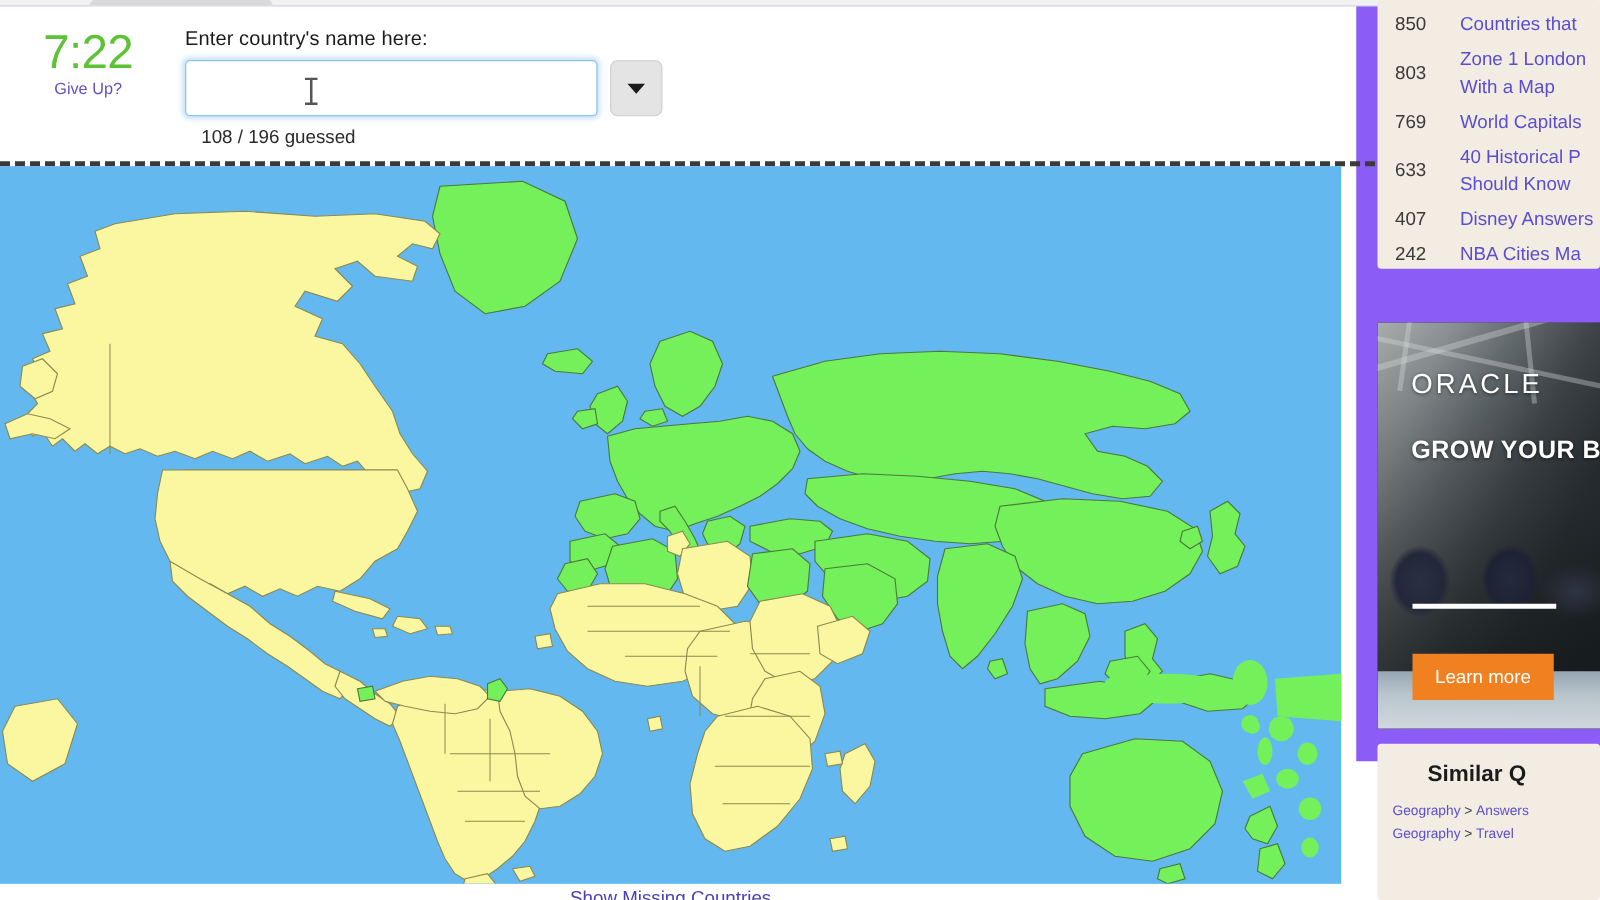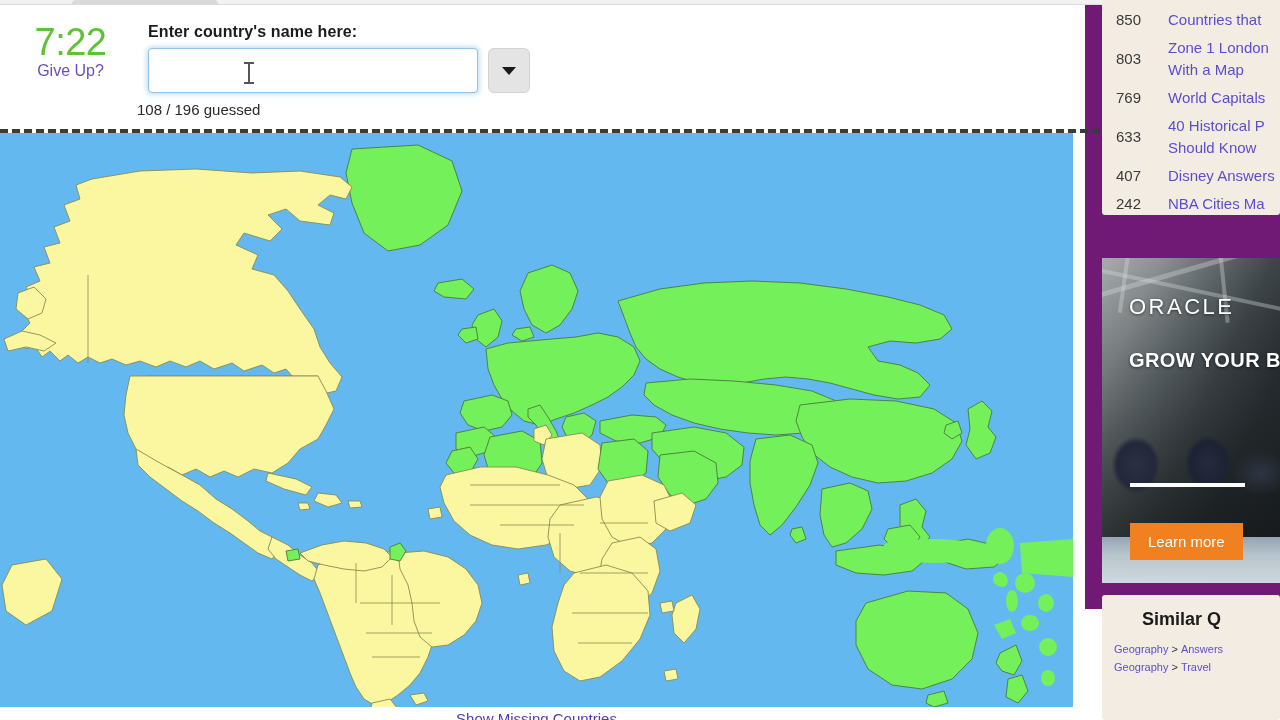--- a/index.html
+++ b/index.html
@@ -4,21 +4,21 @@
 <title>Countries of the World Quiz</title>
 <style>
   * { box-sizing: border-box; margin: 0; padding: 0; }
   html, body {
     width: 1280px; height: 720px;
     overflow: hidden;
     background: #ffffff;
     font-family: "Liberation Sans", sans-serif;
   }
 
-  #page { position: relative; width: 1280px; height: 609px; background:#701a75; }
+  #page { position: relative; width: 1280px; height: 609px; background:#8b5cf6; }
 
   
   .chrome-sliver {
     position: absolute; left:0; top:0; width:1280px; height:5px;
     background: #f1f1f2;
   }
   .chrome-tab {
     position: absolute; left:72px; top:0; width:146px; height:4px;
     background:#d9d9dc; border-radius: 4px 4px 0 0;
   }
@@ -40,27 +40,27 @@
 
   .timer-box {
     position:absolute; left:8px; top:17px; width:125px; text-align:center;
   }
   .timer-clock {
     font-size:38px; line-height:40px; font-weight:400;
     color:#5cc334; letter-spacing:-0.5px;
     font-family:"Liberation Sans", sans-serif;
   }
   .give-up {
-    margin-top:5px; font-size:16px; color:#6a4fc0;
+    margin-top:5px; font-size:13px; color:#6a4fc0;
     text-decoration:none; cursor:pointer;
   }
 
   .entry-area { position:absolute; left:148px; top:18px; }
   .entry-label {
-    font-size:16px; font-weight:bold; color:#1b1b1b;
+    font-size:16px; font-weight:normal; color:#1b1b1b;
     margin-bottom:7px; letter-spacing:0.1px;
   }
   .entry-row { display:flex; align-items:flex-start; }
 
   .answer-input {
     width:330px; height:45px;
     border:1px solid #8fc4e8;
     border-radius:4px;
     background:#fff;
     font-size:17px;
@@ -82,21 +82,21 @@
     cursor:pointer;
   }
   .caret {
     width:0; height:0;
     border-left:7px solid transparent;
     border-right:7px solid transparent;
     border-top:8px solid #1a1a1a;
   }
 
   .guessed-count {
-    position:absolute; left:137px; top:96px;
+    position:absolute; left:161px; top:96px;
     font-size:15px; color:#2a2a2a;
   }
 
   
   .mouse-ibeam {
     position:absolute; left:243px; top:57px;
     width:12px; height:22px; pointer-events:none;
   }
 
   

